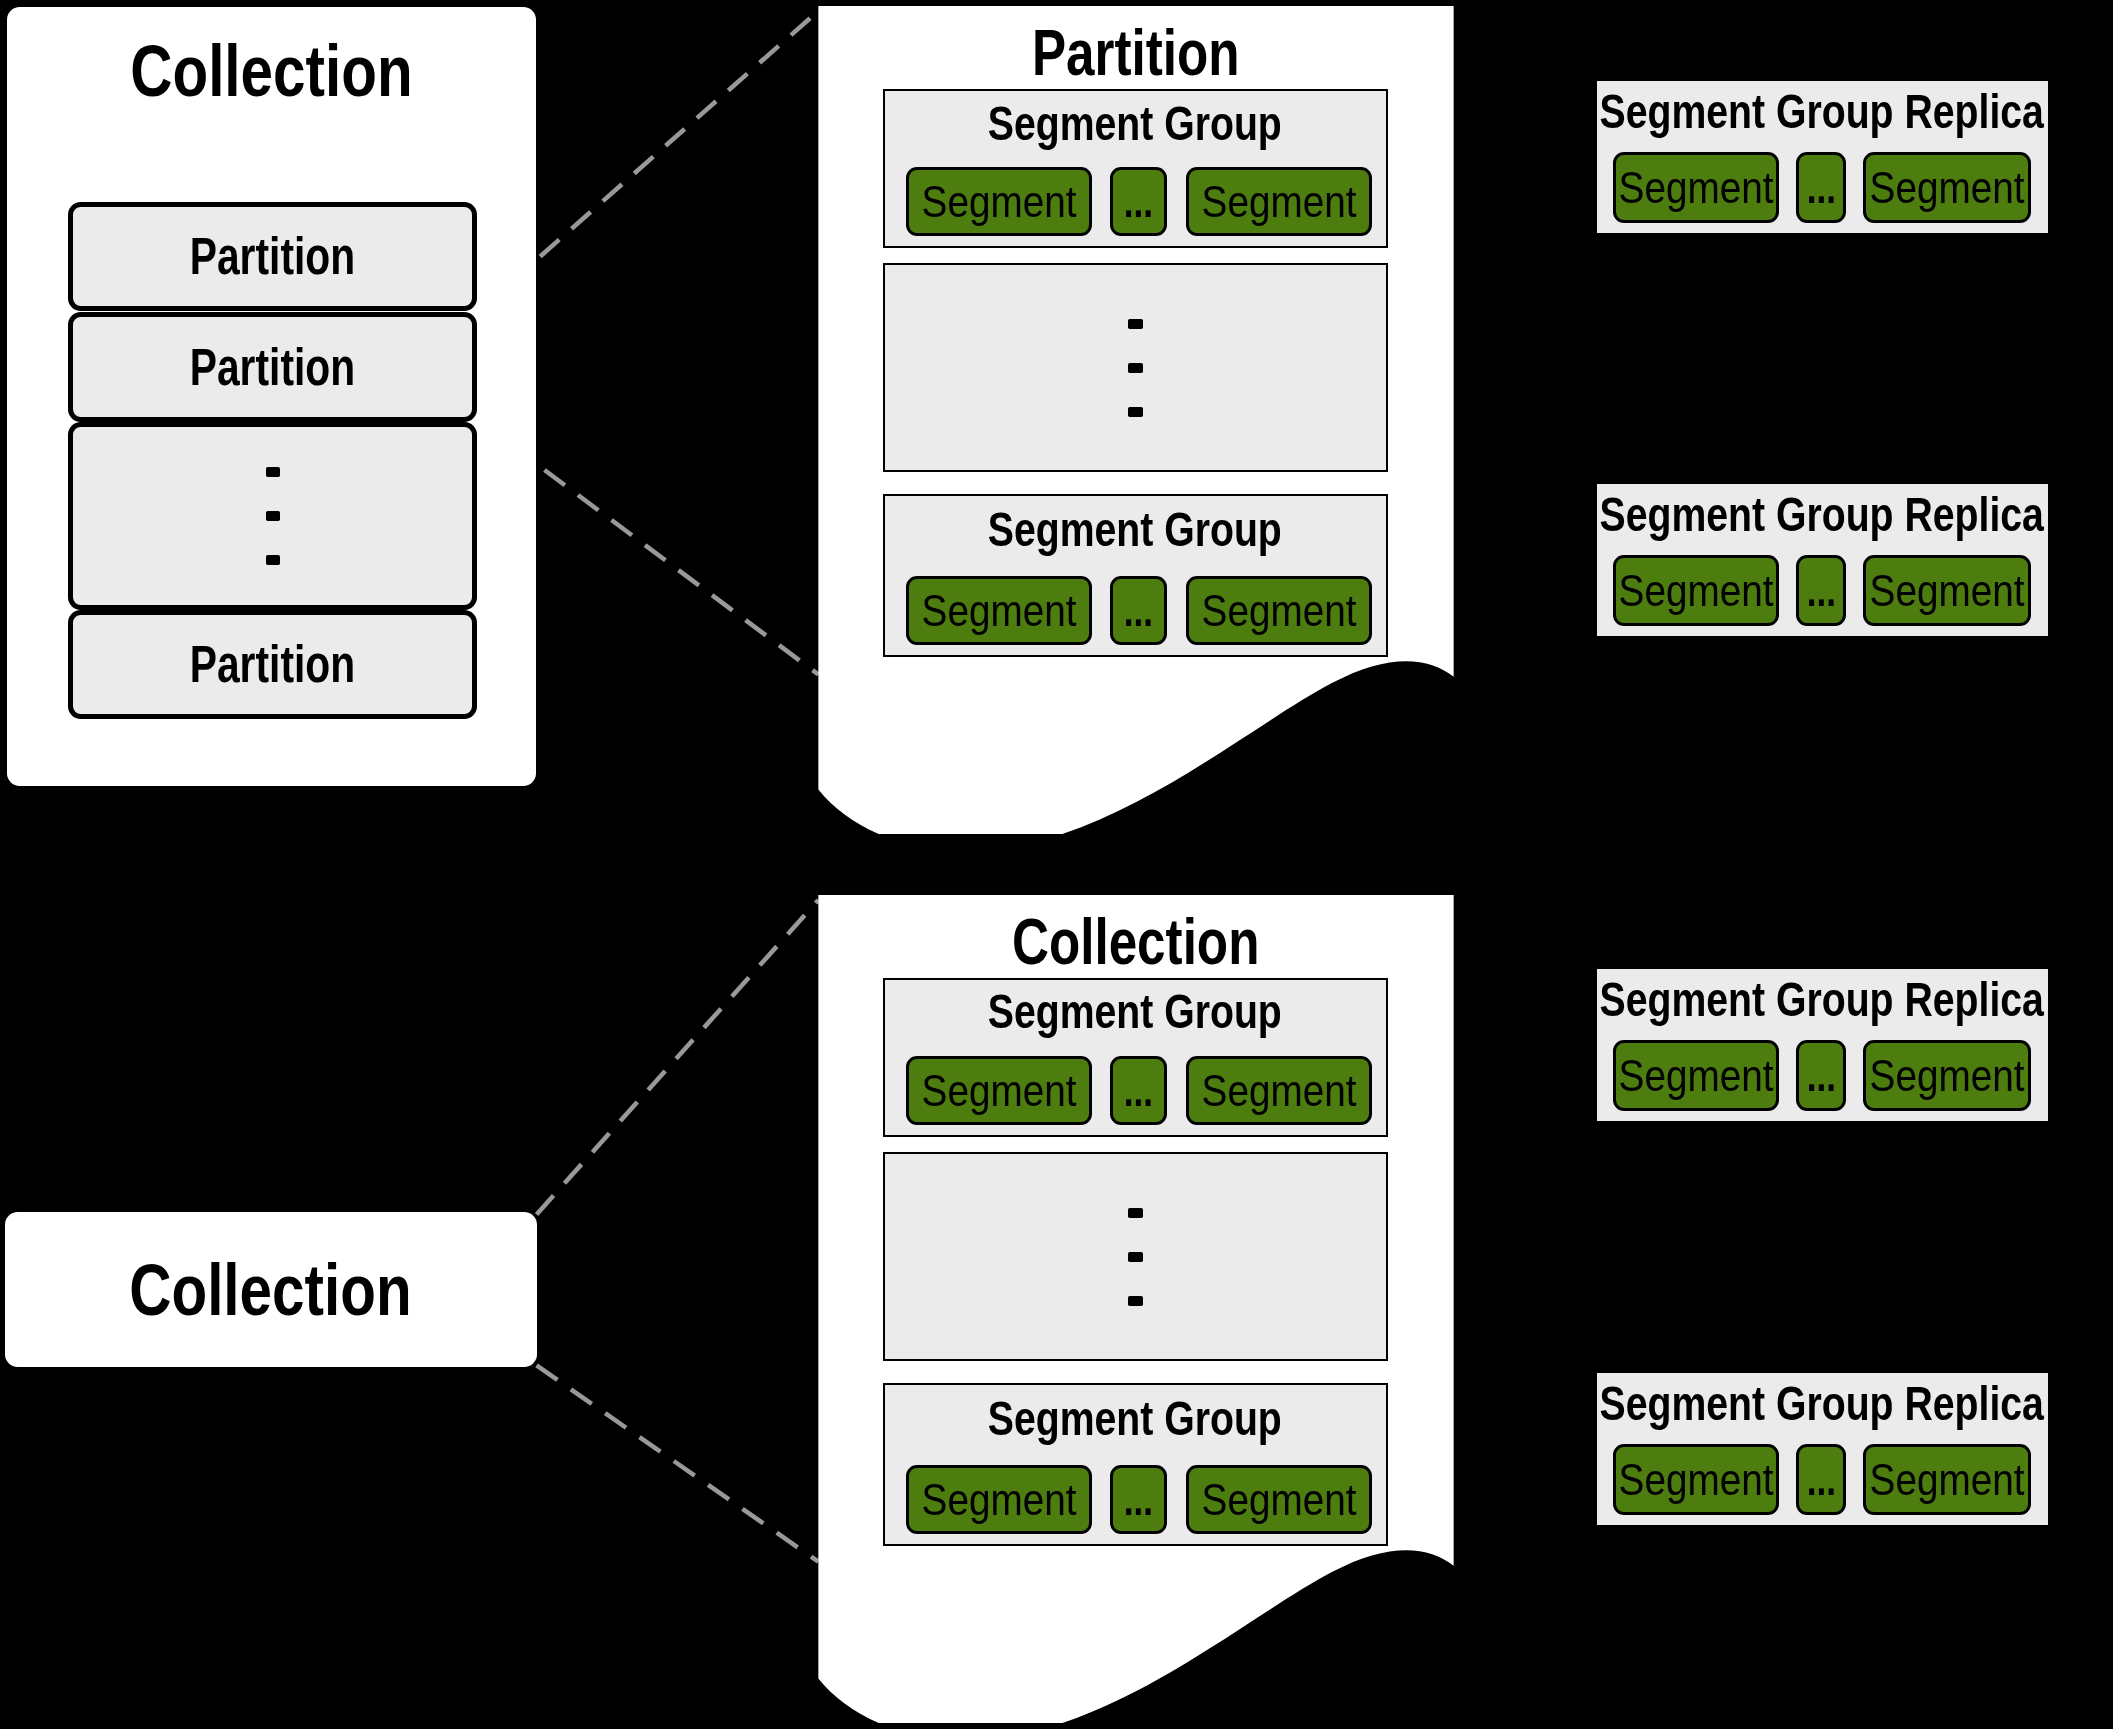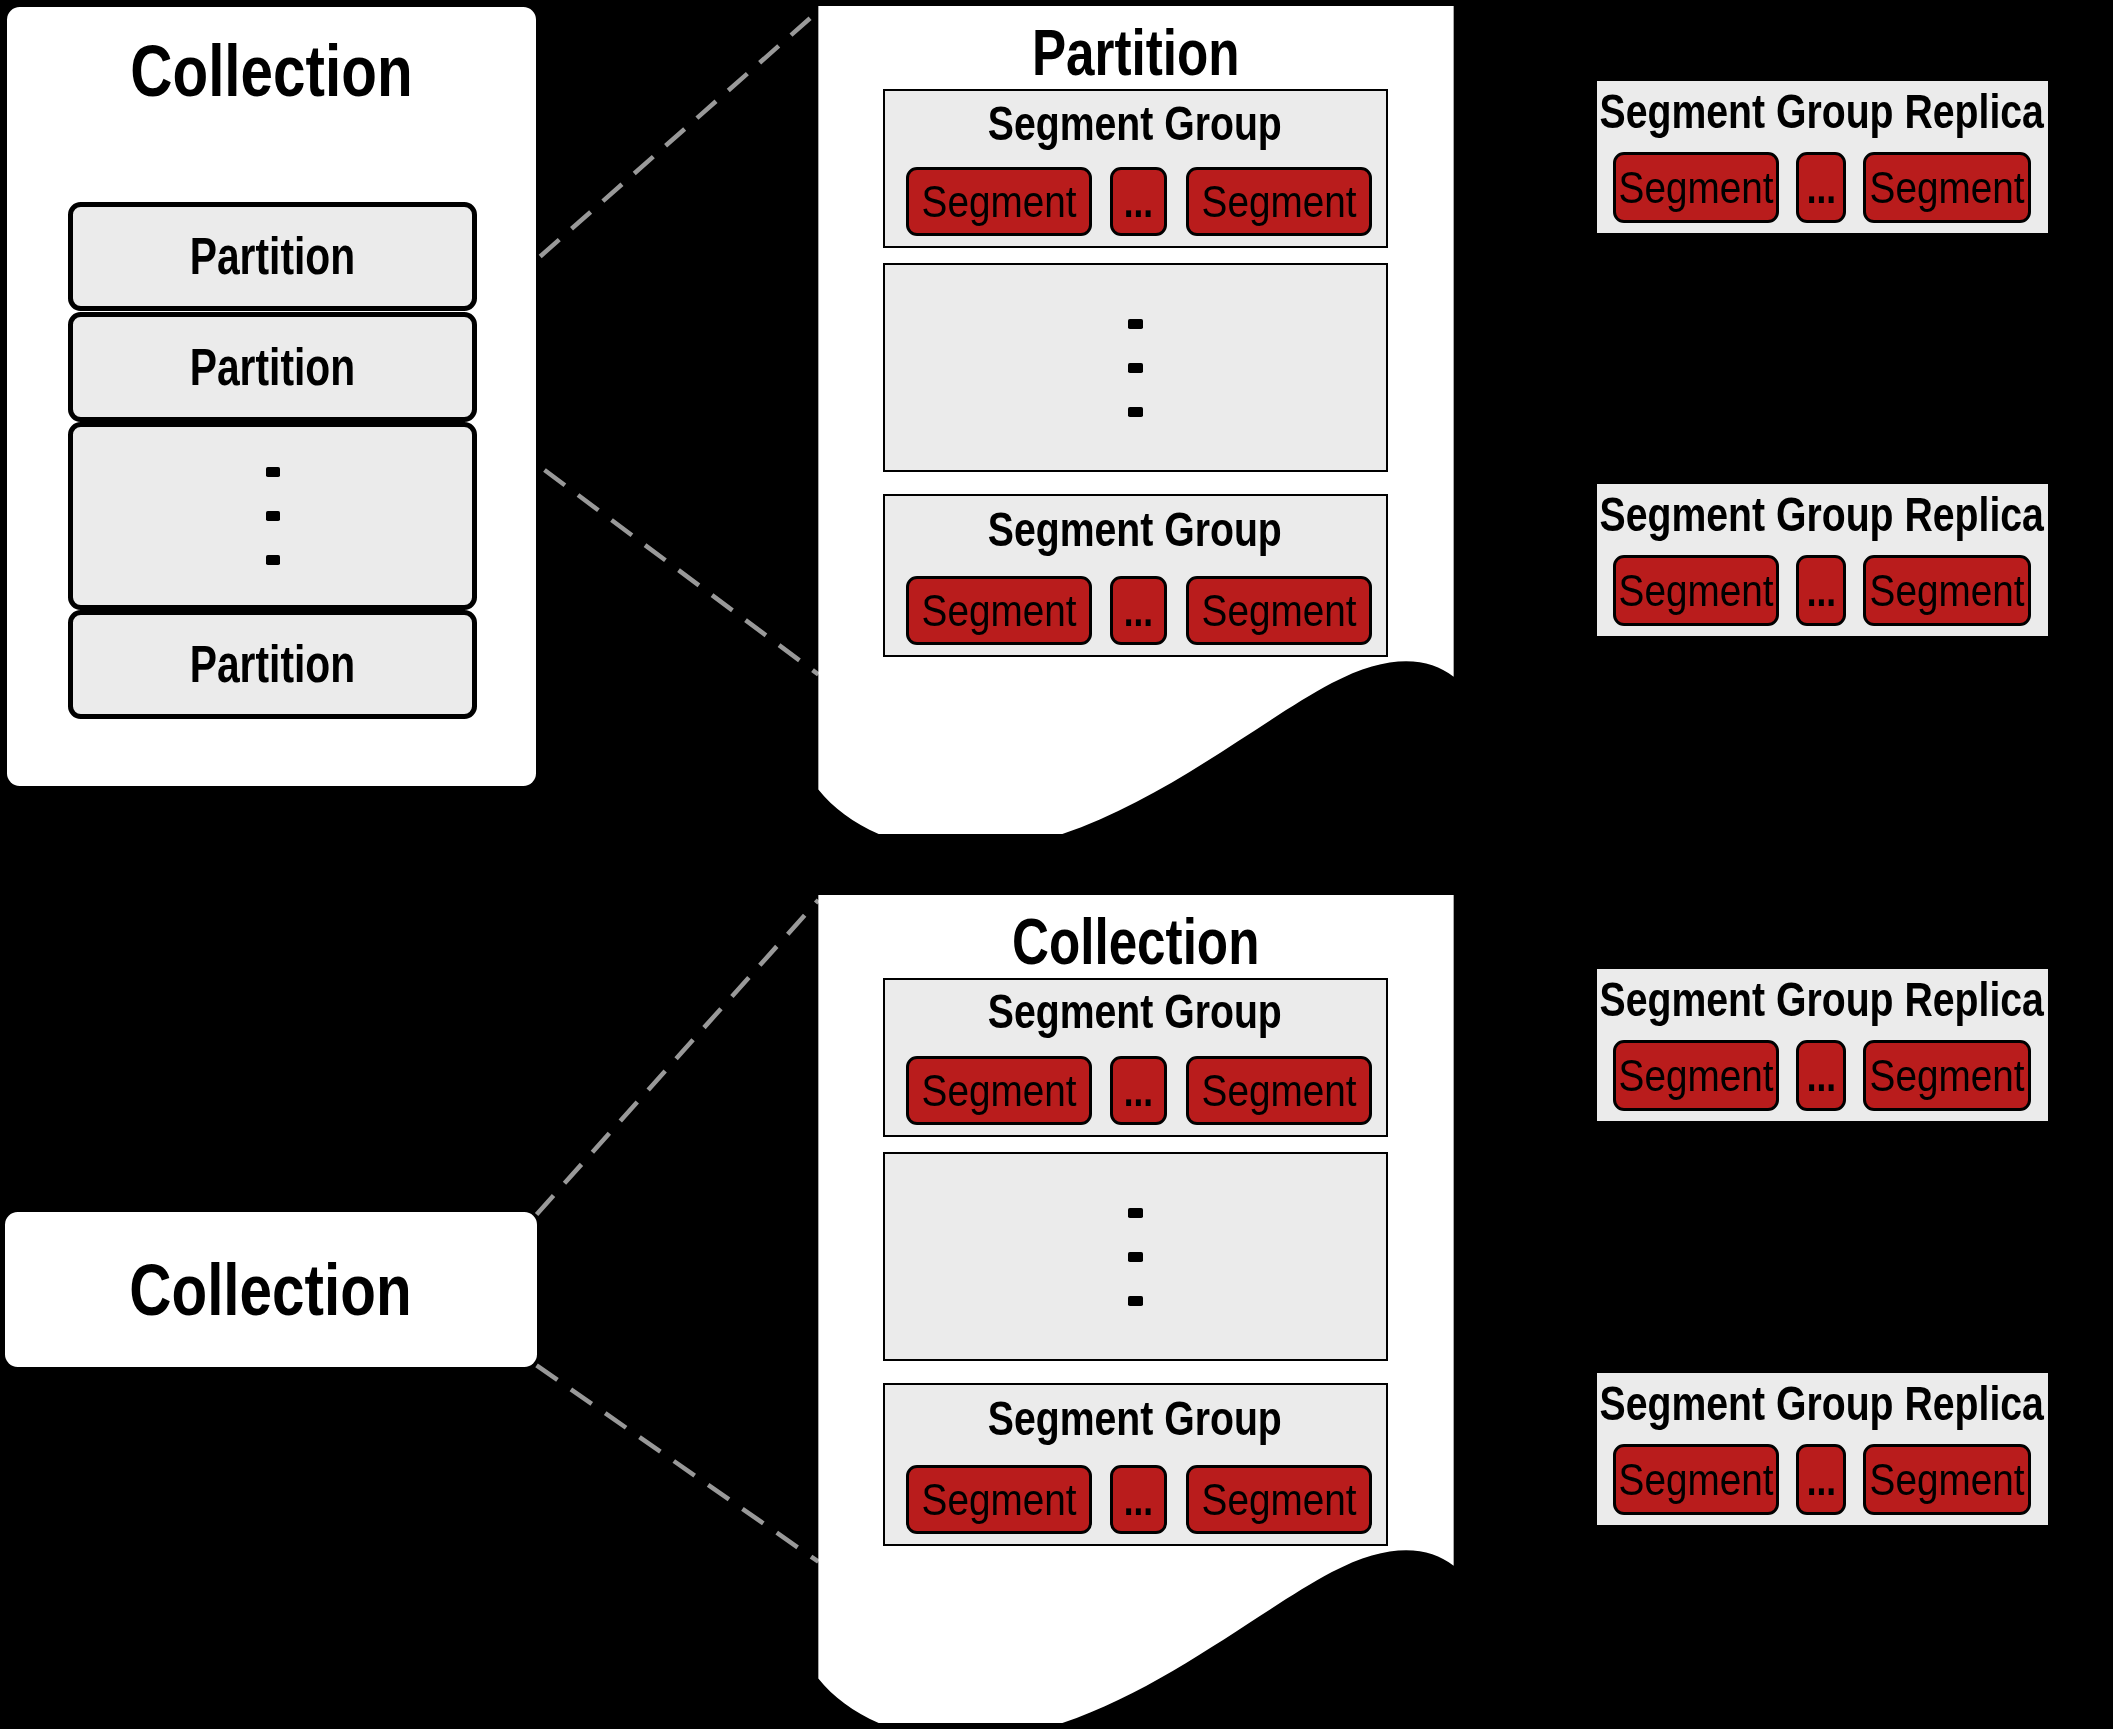--- a/index.html
+++ b/index.html
@@ -7,21 +7,21 @@
           font-family:"Liberation Sans","DejaVu Sans",sans-serif;color:#000;}
   .abs{position:absolute;}
   .center{display:flex;align-items:center;justify-content:center;}
   .squeeze{display:inline-block;transform:scaleX(0.80);transform-origin:50% 50%;white-space:nowrap;}
   .squeeze-lite{display:inline-block;transform:scaleX(0.86);transform-origin:50% 50%;white-space:nowrap;}
   
   .paper-box{background:#ffffff;border-radius:12.7px;}
   
   .part-box{background:#ebebeb;border:5.5px solid #000;border-radius:12.7px;box-sizing:border-box;}
   .gray-box{background:#ebebeb;border:2.7px solid #000;box-sizing:border-box;}
-  .seg-box{background:#b91c1c;border:3.6px solid #000;border-radius:11px;box-sizing:border-box;}
+  .seg-box{background:#4d7c0f;border:3.6px solid #000;border-radius:11px;box-sizing:border-box;}
   
   .t-big{font-size:73px;font-weight:700;line-height:1;}
   .t-pagetitle{font-size:64px;font-weight:700;line-height:1;}
   .t-partition{font-size:51px;font-weight:700;line-height:1;}
   .t-sgtitle{font-size:49px;font-weight:700;line-height:1;}
   .t-replicatitle{font-size:49px;font-weight:700;line-height:1;}
   .t-segment{font-size:45px;font-weight:400;line-height:1;}
   .t-ellipsis{font-size:44px;font-weight:700;line-height:1;}
   
   .vdots{display:flex;flex-direction:column;align-items:center;justify-content:center;}

